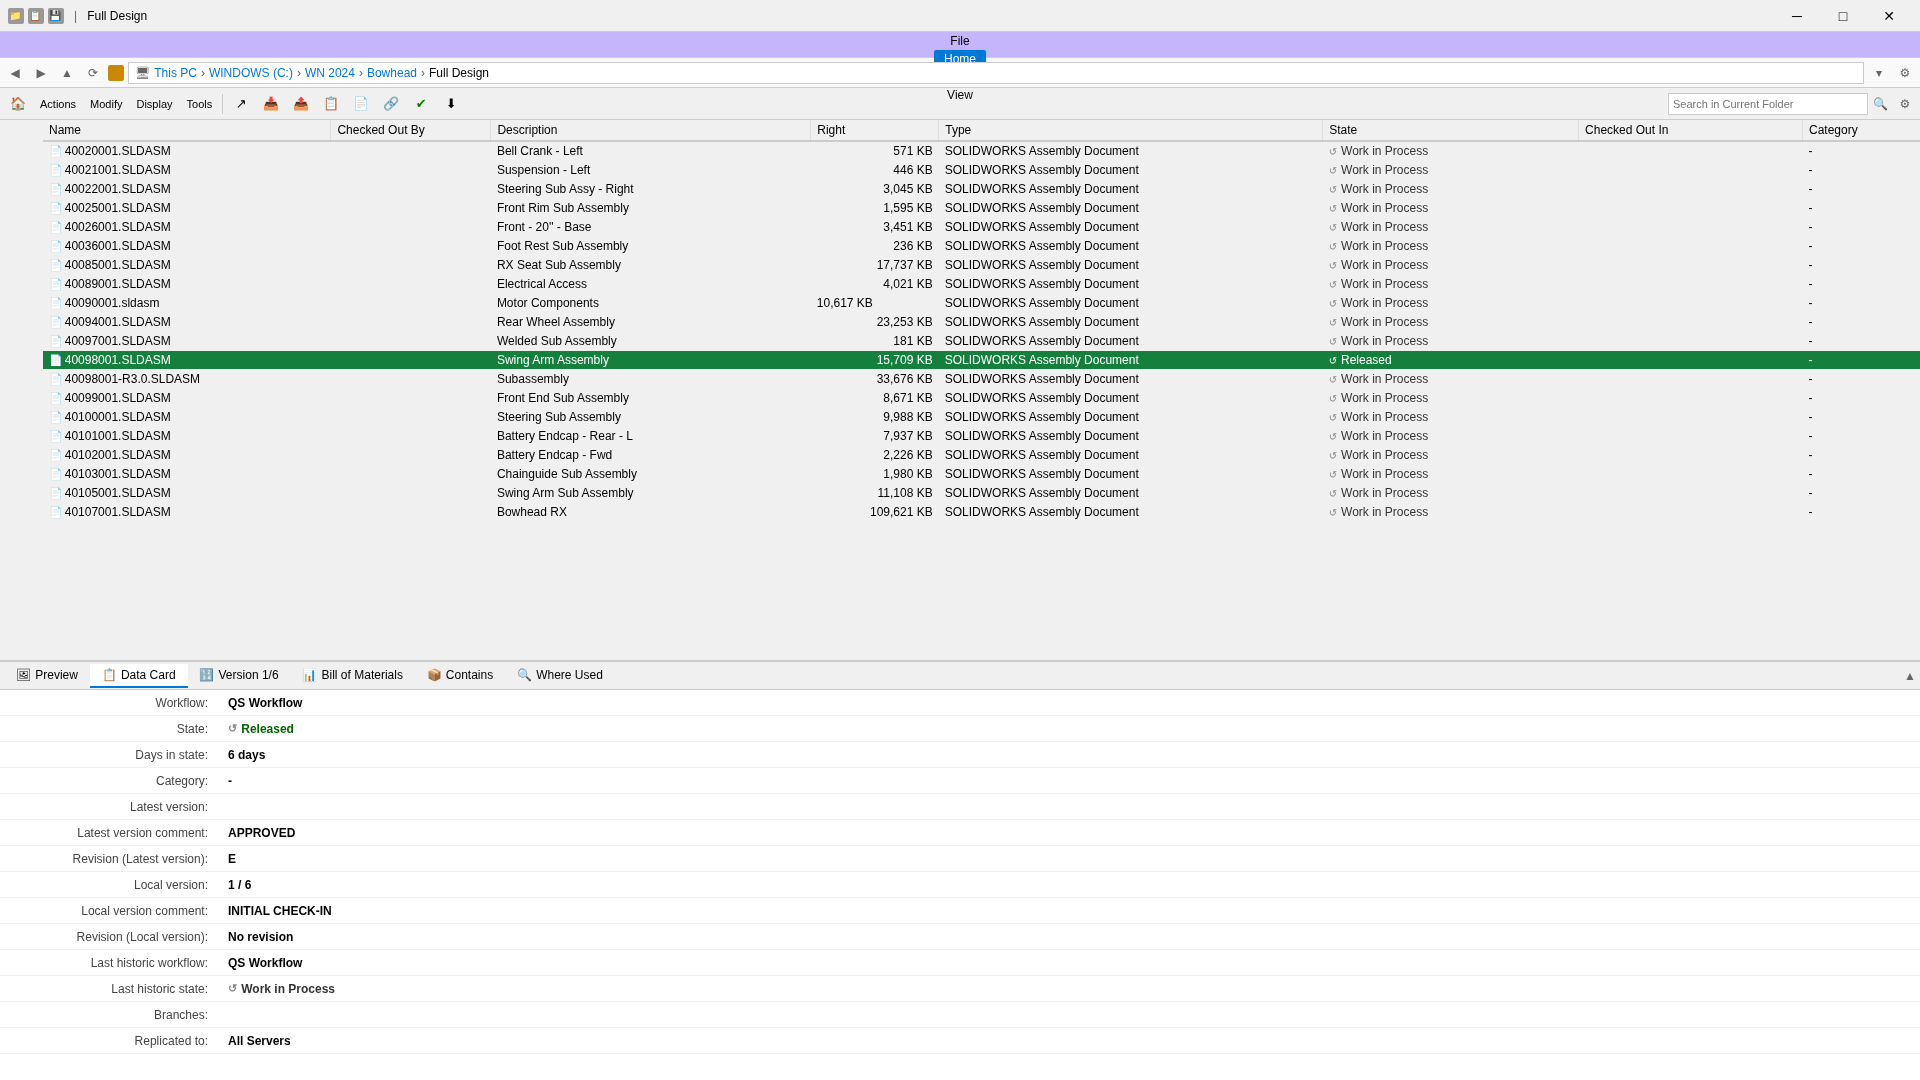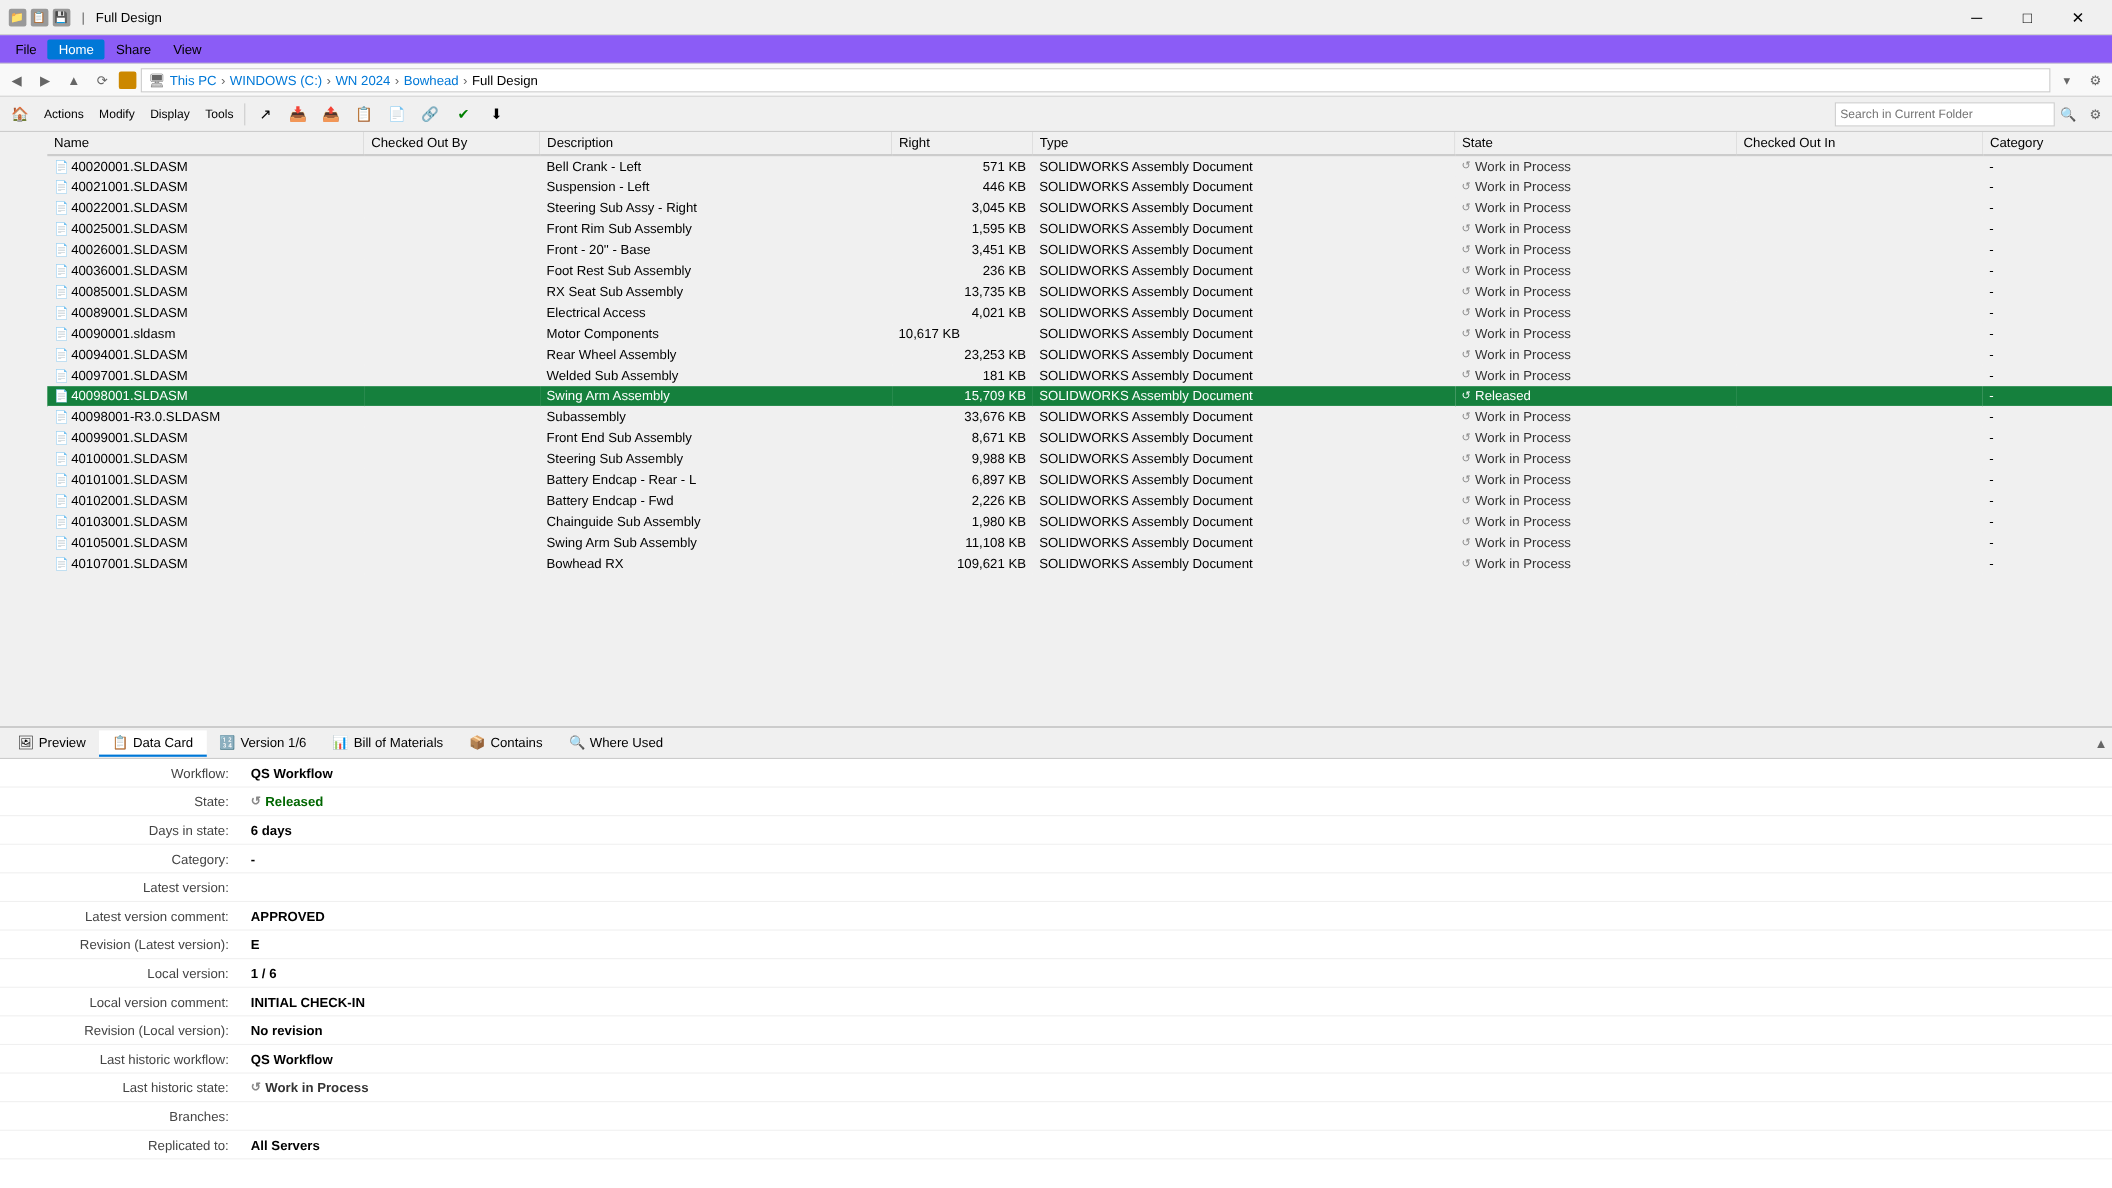--- a/index.html
+++ b/index.html
@@ -15,25 +15,26 @@
       border-bottom: 1px solid #ccc;
     }
     .title-bar-icons { display: flex; gap: 4px; align-items: center; }
     .title-bar-icon { width: 16px; height: 16px; background: #999; border-radius: 2px; font-size: 10px; display: flex; align-items: center; justify-content: center; }
     .title-bar-controls { display: flex; gap: 0; }
     .title-bar-btn { width: 46px; height: 32px; display: flex; align-items: center; justify-content: center; cursor: pointer; font-size: 14px; }
 
     
     .menu-bar {
       height: 26px;
-      background: #8b5cf6;
+      background: #c4b5fd;
       display: flex;
       align-items: center;
       padding: 0 4px;
       border-bottom: 1px solid #ccc;
+      flex-direction: column;
     }
     .menu-item {
       padding: 2px 10px;
       cursor: pointer;
       border-radius: 2px;
       font-size: 12px;
     }
     .menu-item.active { background: #0078d7; color: #fff; }
 
     
@@ -427,21 +428,21 @@
       </td>
       <td class="col-checkedin"></td>
       <td class="col-category">-</td>
     </tr>
           <tr>
       <td class="col-name">
         <span class="file-icon">📄</span>40085001.SLDASM
       </td>
       <td class="col-checkedout"></td>
       <td class="col-description">RX Seat Sub Assembly</td>
-      <td class="col-size" style="text-align:right;">13,735 KB</td>
+      <td class="col-size" style="text-align:right;">17,737 KB</td>
       <td class="col-type">SOLIDWORKS Assembly Document</td>
       <td class="col-state">
         <div class="state-cell">
           <span class="state-icon" style="color:#888;">↺</span>
           <span style="color:#333;">Work in Process</span>
         </div>
       </td>
       <td class="col-checkedin"></td>
       <td class="col-category">-</td>
     </tr>
@@ -580,21 +581,21 @@
       </td>
       <td class="col-checkedin"></td>
       <td class="col-category">-</td>
     </tr>
           <tr>
       <td class="col-name">
         <span class="file-icon">📄</span>40101001.SLDASM
       </td>
       <td class="col-checkedout"></td>
       <td class="col-description">Battery Endcap - Rear - L</td>
-      <td class="col-size" style="text-align:right;">6,897 KB</td>
+      <td class="col-size" style="text-align:right;">7,937 KB</td>
       <td class="col-type">SOLIDWORKS Assembly Document</td>
       <td class="col-state">
         <div class="state-cell">
           <span class="state-icon" style="color:#888;">↺</span>
           <span style="color:#333;">Work in Process</span>
         </div>
       </td>
       <td class="col-checkedin"></td>
       <td class="col-category">-</td>
     </tr>

